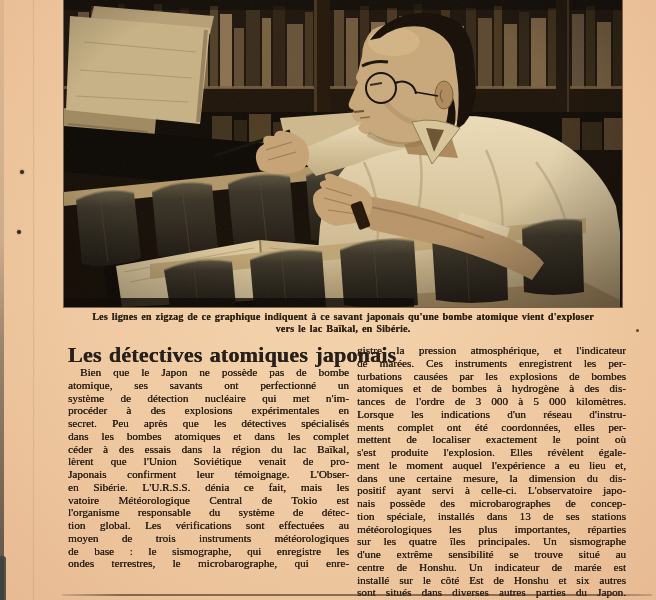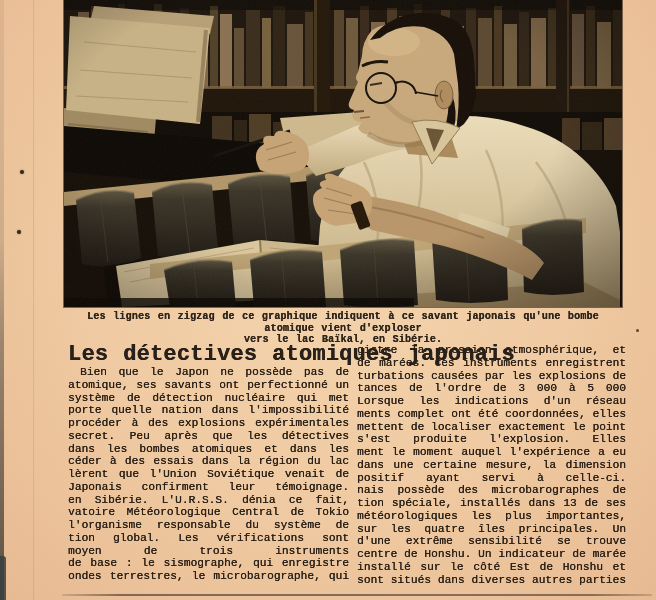--- a/index.html
+++ b/index.html
@@ -1,21 +1,21 @@
 <!DOCTYPE html>
 <html><head>
 <meta charset="utf-8">
 <style>
   html,body{margin:0;padding:0;}
   .page{
     position:relative;
     width:656px;height:600px;
     overflow:hidden;
     background:radial-gradient(ellipse at 50% 42%, #f4d5ae 0%, #efc9a1 55%, #e7ba92 100%);
-    font-family:Liberation Mono, monospace;
+    font-family:Liberation Serif, serif;
     color:#2b2118;
   }
   
   .edge-strip{
     position:absolute;left:0;top:0;width:4px;height:600px;
     background:linear-gradient(180deg, rgba(110,95,75,.10) 0%, rgba(100,88,70,.22) 40%, rgba(74,70,62,.50) 58%, rgba(52,50,46,.78) 100%);
   }
   .edge-blot{
     position:absolute;left:0;top:556px;width:6px;height:44px;
     background:#39403e;opacity:.85;border-radius:0 3px 0 0;
@@ -272,40 +272,40 @@
     <div>Les lignes en zigzag de ce graphique indiquent à ce savant japonais qu'une bombe atomique vient d'exploser</div>
     <div>vers le lac Baïkal, en Sibérie.</div>
   </div>
 
   <div class="title">Les détectives atomiques japonais</div>
 
   <div class="col col-1">
       <div class="tl">Bien que le Japon ne possède pas de bombe</div>
       <div class="tl">atomique, ses savants ont perfectionné un</div>
       <div class="tl">système de détection nucléaire qui met n'im-</div>
-      <div class="tl">porte quelle nation dans l'impossibilité de</div>
       <div class="tl">procéder à des explosions expérimentales en</div>
       <div class="tl">secret. Peu après que les détectives spécialisés</div>
       <div class="tl">dans les bombes atomiques et dans les complet</div>
       <div class="tl">céder à des essais dans la région du lac Baïkal,</div>
       <div class="tl">lèrent que l'Union Soviétique venait de pro-</div>
       <div class="tl">Japonais confirment leur témoignage. L'Obser-</div>
       <div class="tl">en Sibérie. L'U.R.S.S. dénia ce fait, mais les</div>
       <div class="tl">vatoire Météorologique Central de Tokio est</div>
       <div class="tl">l'organisme responsable du système de détec-</div>
       <div class="tl">tion global. Les vérifications sont effectuées au</div>
       <div class="tl">moyen de trois instruments météorologiques</div>
       <div class="tl">de base : le sismographe, qui enregistre les</div>
       <div class="tl">ondes terrestres, le microbarographe, qui enre-</div>
     </div>
 
   <div class="col col-2">
       <div class="tl">gistre la pression atmosphérique, et l'indicateur</div>
       <div class="tl">de marées. Ces instruments enregistrent les per-</div>
       <div class="tl">turbations causées par les explosions de bombes</div>
+      <div class="tl">atomiques et de bombes à hydrogène à des dis-</div>
       <div class="tl">tances de l'ordre de 3 000 à 5 000 kilomètres.</div>
       <div class="tl">Lorsque les indications d'un réseau d'instru-</div>
       <div class="tl">ments complet ont été coordonnées, elles per-</div>
       <div class="tl">mettent de localiser exactement le point où</div>
       <div class="tl">s'est produite l'explosion. Elles révèlent égale-</div>
       <div class="tl">ment le moment auquel l'expérience a eu lieu et,</div>
       <div class="tl">dans une certaine mesure, la dimension du dis-</div>
       <div class="tl">positif ayant servi à celle-ci. L'observatoire japo-</div>
       <div class="tl">nais possède des microbarographes de concep-</div>
       <div class="tl">tion spéciale, installés dans 13 de ses stations</div>

